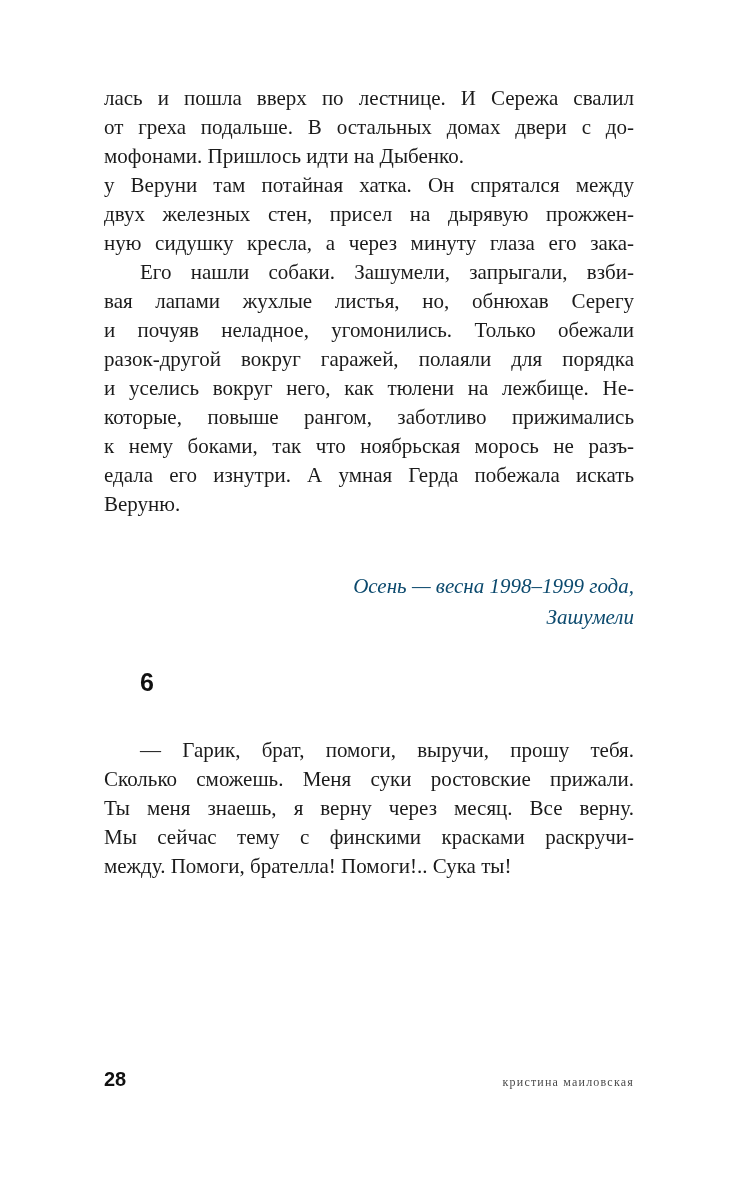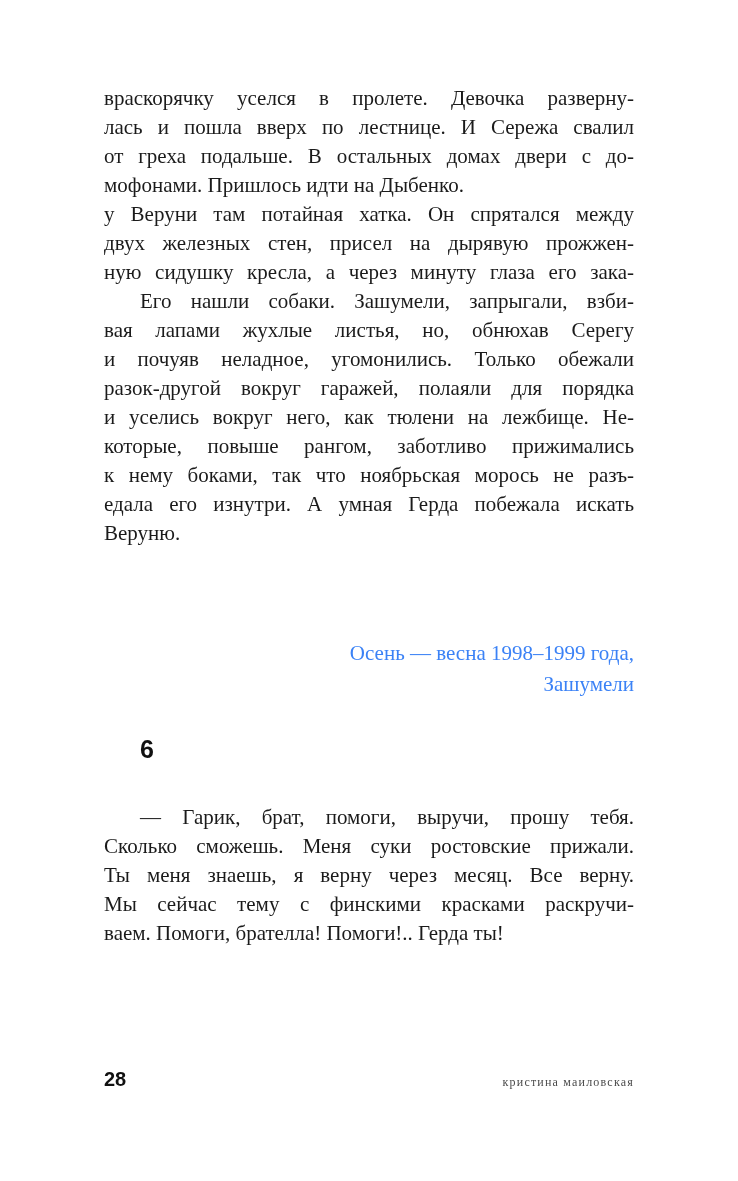--- a/index.html
+++ b/index.html
@@ -22,25 +22,26 @@
     font-size: 21px;
     line-height: 29px;
     color: #1b1b1b;
     text-align: justify;
     text-align-last: justify;
     white-space: normal;
   }
   .ln.last { text-align-last: left; }
   .ln.ind  { text-indent: 36px; }
   .dateline {
-    margin-top: 90px;
+    margin-top: 52px;
     text-align: right;
+    font-style: italic;
     font-size: 21px;
     line-height: 31px;
-    color: #3b82f6;
+    color: #0c4a6e;
   }
   .chapter {
     margin: 32px 0 0 36px;
     font-family: "Liberation Sans", "DejaVu Sans", sans-serif;
     font-weight: 700;
     font-size: 25px;
     line-height: 34px;
     color: #111111;
   }
   .para.after { margin-top: 37px; }
@@ -68,21 +69,20 @@
     color: #4a4a4a;
   }
 </style>
 </head>
 <body>
 
 <div class="page">
   <main class="flow">
 
     <section class="para">
-      <div class="ln j">враскорячку уселся в пролете. Девочка разверну-</div>
       <div class="ln j">лась и пошла вверх по лестнице. И Сережа свалил</div>
       <div class="ln j">от греха подальше. В остальных домах двери с до-</div>
       <div class="ln last">мофонами. Пришлось идти на Дыбенко.</div>
     </section>
 
     <section class="para">
       <div class="ln j">у Веруни там потайная хатка. Он спрятался между</div>
       <div class="ln j">двух железных стен, присел на дырявую прожжен-</div>
       <div class="ln j">ную сидушку кресла, а через минуту глаза его зака-</div>
     </section>
@@ -104,21 +104,21 @@
       <div>Зашумели</div>
     </div>
 
     <h2 class="chapter">6</h2>
 
     <section class="para after">
       <div class="ln j ind">— Гарик, брат, помоги, выручи, прошу тебя.</div>
       <div class="ln j">Сколько сможешь. Меня суки ростовские прижали.</div>
       <div class="ln j">Ты меня знаешь, я верну через месяц. Все верну.</div>
       <div class="ln j">Мы сейчас тему с финскими красками раскручи-</div>
-      <div class="ln last">ваем. Помоги, брателла! Помоги!.. Герда ты!</div>
+      <div class="ln last">между. Помоги, брателла! Помоги!.. Сука ты!</div>
     </section>
 
   </main>
 
   <footer class="footer">
     <span class="pagenum">28</span>
     <span class="running">кристина маиловская</span>
   </footer>
 </div>
 

